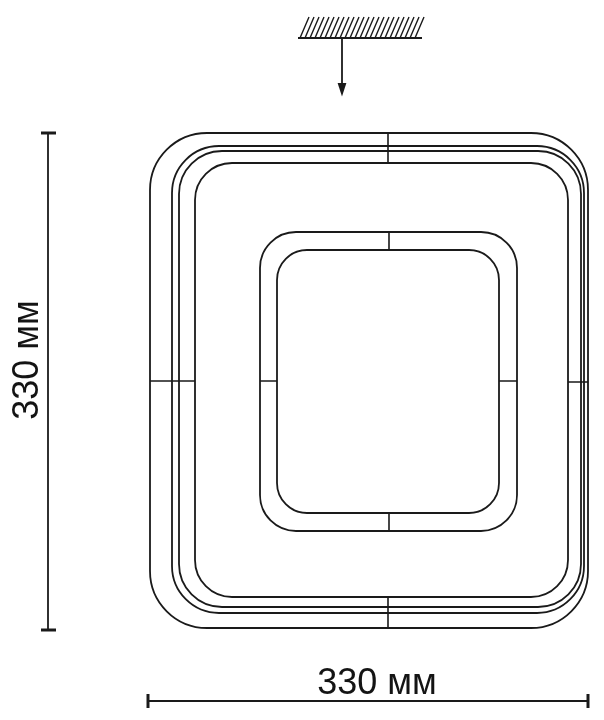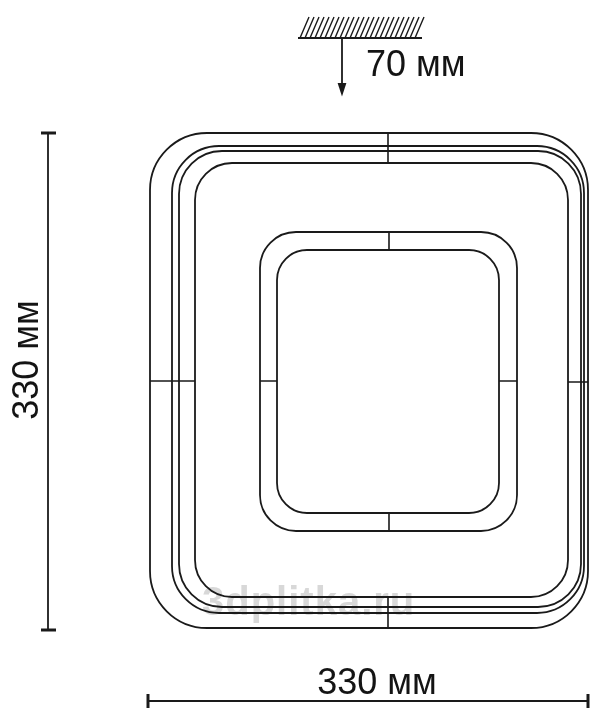--- a/index.html
+++ b/index.html
@@ -61,21 +61,20 @@
     top: 664px;
     width: 120px;
     text-align: center;
   }
 </style>
 </head>
 <body>
 
 <div class="canvas">
 
-  <div class="watermark">3dplitka.ru</div>
 
   <svg class="drawing-svg" width="604" height="720" viewBox="0 0 604 720" fill="none" stroke="#1a1a1a">
 
     <g>
       <path stroke-width="1.4" d="M300 38L309 17M305 38L314 17M310 38L319 17M315 38L324 17M320 38L329 17M325 38L334 17M330 38L339 17M335 38L344 17M340 38L349 17M345 38L354 17M350 38L359 17M355 38L364 17M360 38L369 17M365 38L374 17M370 38L379 17M375 38L384 17M380 38L389 17M385 38L394 17M390 38L399 17M395 38L404 17M400 38L409 17M405 38L414 17M410 38L419 17M415 38L424 17"></path>
       <line x1="298" y1="38" x2="422" y2="38" stroke-width="2"></line>
       <g>
         <line x1="342" y1="39" x2="342" y2="86" stroke-width="1.8"></line>
         <polygon points="337.6,83 346.4,83 342,96.5" fill="#1a1a1a" stroke="none"></polygon>
       </g>
@@ -104,19 +103,18 @@
       <line x1="41" y1="630" x2="56" y2="630" stroke-width="3"></line>
     </g>
 
     <g>
       <line x1="148" y1="701" x2="588" y2="701" stroke-width="1.8"></line>
       <line x1="148" y1="694" x2="148" y2="708" stroke-width="3"></line>
       <line x1="588" y1="694" x2="588" y2="708" stroke-width="3"></line>
     </g>
   </svg>
 
-  <div class="dim-label label-mount">70 мм</div>
 
   <div class="dim-label label-height">330 мм</div>
 
   <div class="dim-label label-width">330 мм</div>
 
 </div>
 
 </body></html>

